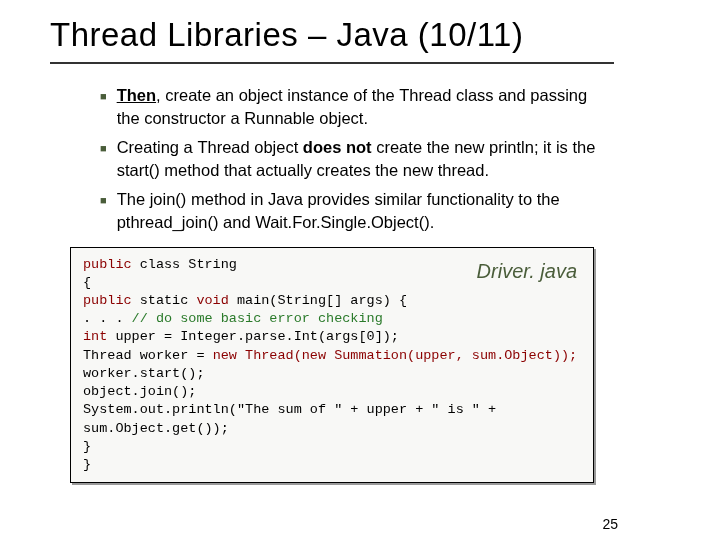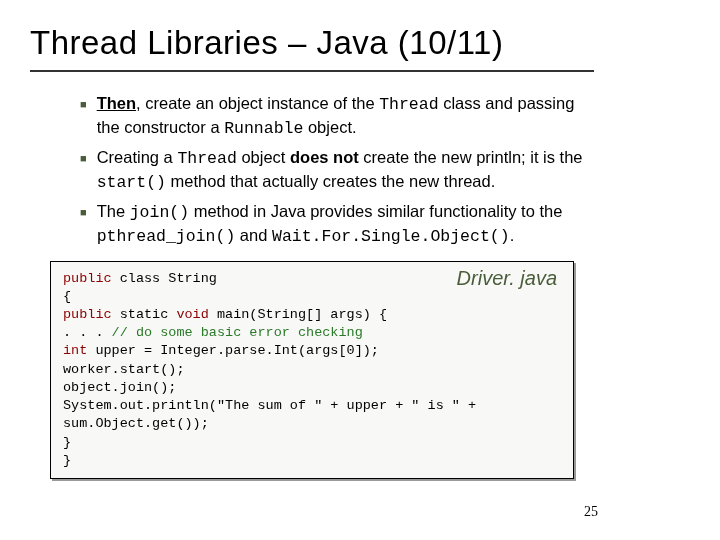--- a/index.html
+++ b/index.html
@@ -6,25 +6,26 @@
     margin: 0;
     padding: 0;
     width: 720px;
     height: 540px;
     background: #fff;
     font-family: Arial, sans-serif;
     position: relative;
     box-sizing: border-box;
   }
   .slide {
-    padding: 24px 30px 10px 30px;
+    padding: 16px 30px 10px 30px;
     box-sizing: border-box;
     width: 624px;
     height: 540px;
     position: relative;
+    margin-left: 20px;
   }
   .title {
     font-size: 33px;
     font-family: Arial, sans-serif;
     color: #000;
     border-bottom: 2px solid #333;
     padding-bottom: 8px;
     margin-bottom: 20px;
     letter-spacing: 0.5px;
   }
@@ -54,36 +55,36 @@
     margin: 12px 20px 0 20px;
     padding: 8px 12px;
     font-family: "Courier New", monospace;
     font-size: 13.5px;
     line-height: 1.35;
     position: relative;
     box-shadow: 2px 2px 0 #999;
   }
   .codebox-label {
     position: absolute;
-    top: 3px;
+    top: 10px;
     right: 16px;
     font-family: Arial, sans-serif;
     font-style: italic;
     font-size: 20px;
     color: #4a5d3a;
   }
   .kw { color: #8b0000; }
   .cm { color: #2a7a2a; }
-  .mono { font-family: Liberation Mono, monospace; }
+  .mono { font-family: Liberation Sans, sans-serif; }
   .pagenum {
     position: absolute;
-    bottom: 20px;
+    bottom: 8px;
     right: 26px;
     font-size: 14px;
-    font-family: Liberation Serif, serif;
+    font-family: Liberation Sans, sans-serif;
   }
   .underline { text-decoration: underline; }
 </style>
 </head>
 <body>
 
 <div class="slide">
 
   <div class="title">Thread Libraries – Java (10/11)</div>
 
@@ -113,20 +114,21 @@
   </div>
 
   <div class="codebox">
     <div class="codebox-label">Driver. java</div>
     <div><span class="kw">public</span><span> class String</span></div>
     <div>{</div>
     <div><span class="kw">  public</span><span> static </span><span class="kw">void</span><span> main(String[] args) {</span></div>
     <div><span>    . . . </span><span class="cm">// do some basic error checking</span></div>
     <div><span class="kw">    int</span><span> upper = Integer.parse.Int(args[0]);</span></div>
     <div> </div>
+    <div><span>    Thread worker = </span><span class="kw">new Thread(new Summation(upper, sum.Object));</span></div>
     <div>    worker.start();</div>
     <div>    object.join();</div>
     <div>    System.out.println("The sum of " + upper + " is " + sum.Object.get());</div>
     <div>  }</div>
     <div>}</div>
   </div>
 
   <div class="pagenum">25</div>
 </div>
 

